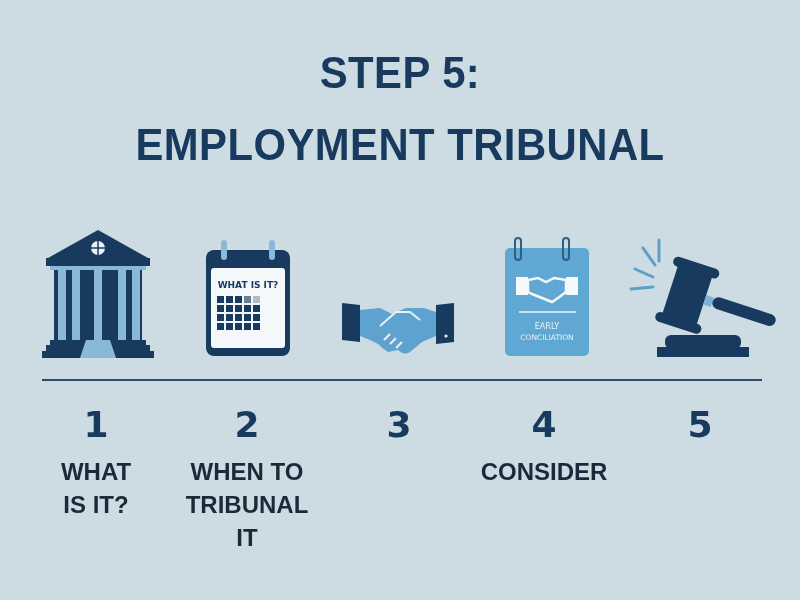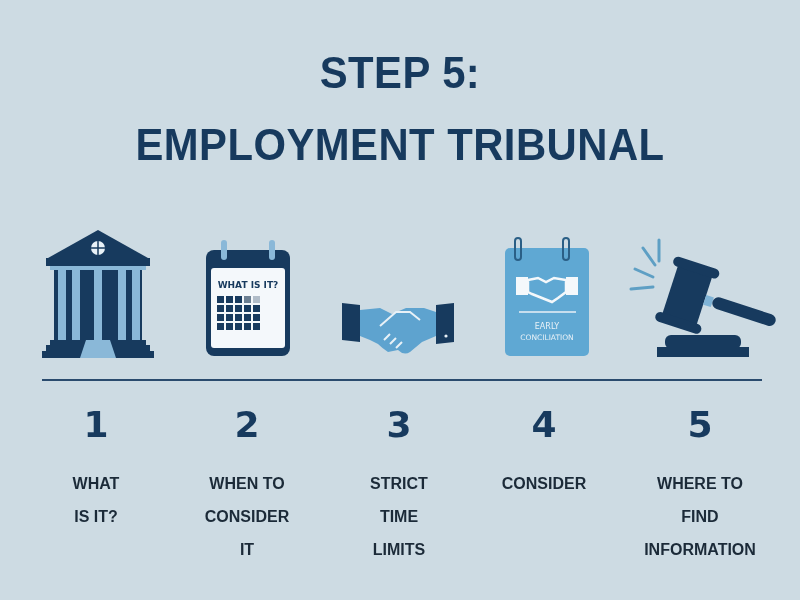--- a/index.html
+++ b/index.html
@@ -23,21 +23,21 @@
   }
   .step {
     position: absolute; top: 403px; width: 160px; text-align: center;
     color: #1b2a38;
   }
   .step .num {
     font-family: "DejaVu Sans", sans-serif; font-weight: bold;
     font-size: 36px; color: #173a5e; line-height: 44px; height: 44px;
   }
   .step .label {
-    font-weight: bold; font-size: 16px; line-height: 33px; margin-top: 20px;
+    font-weight: bold; font-size: 24px; line-height: 33px; margin-top: 8px;
     white-space: pre-line;
   }
 </style>
 </head>
 <body>
 
 <div class="title l1">STEP 5:</div>
 <div class="title l2">EMPLOYMENT TRIBUNAL</div>
 
 <svg class="icon" style="left:40px;top:230px" width="120" height="130" viewBox="0 0 120 130">
@@ -133,31 +133,25 @@
 <div class="divider"></div>
 
 <div class="step" style="left:16px">
   <div class="num">1</div>
   <div class="label">WHAT
 IS IT?</div>
 </div>
 <div class="step" style="left:167px">
   <div class="num">2</div>
   <div class="label">WHEN TO
-CONSIDER
+TRIBUNAL
 IT</div>
 </div>
 <div class="step" style="left:319px">
   <div class="num">3</div>
-  <div class="label">STRICT
-TIME
-LIMITS</div>
 </div>
 <div class="step" style="left:464px">
   <div class="num">4</div>
   <div class="label">CONSIDER</div>
 </div>
 <div class="step" style="left:620px">
   <div class="num">5</div>
-  <div class="label">WHERE TO
-FIND
-INFORMATION</div>
 </div>
 
 </body></html>

